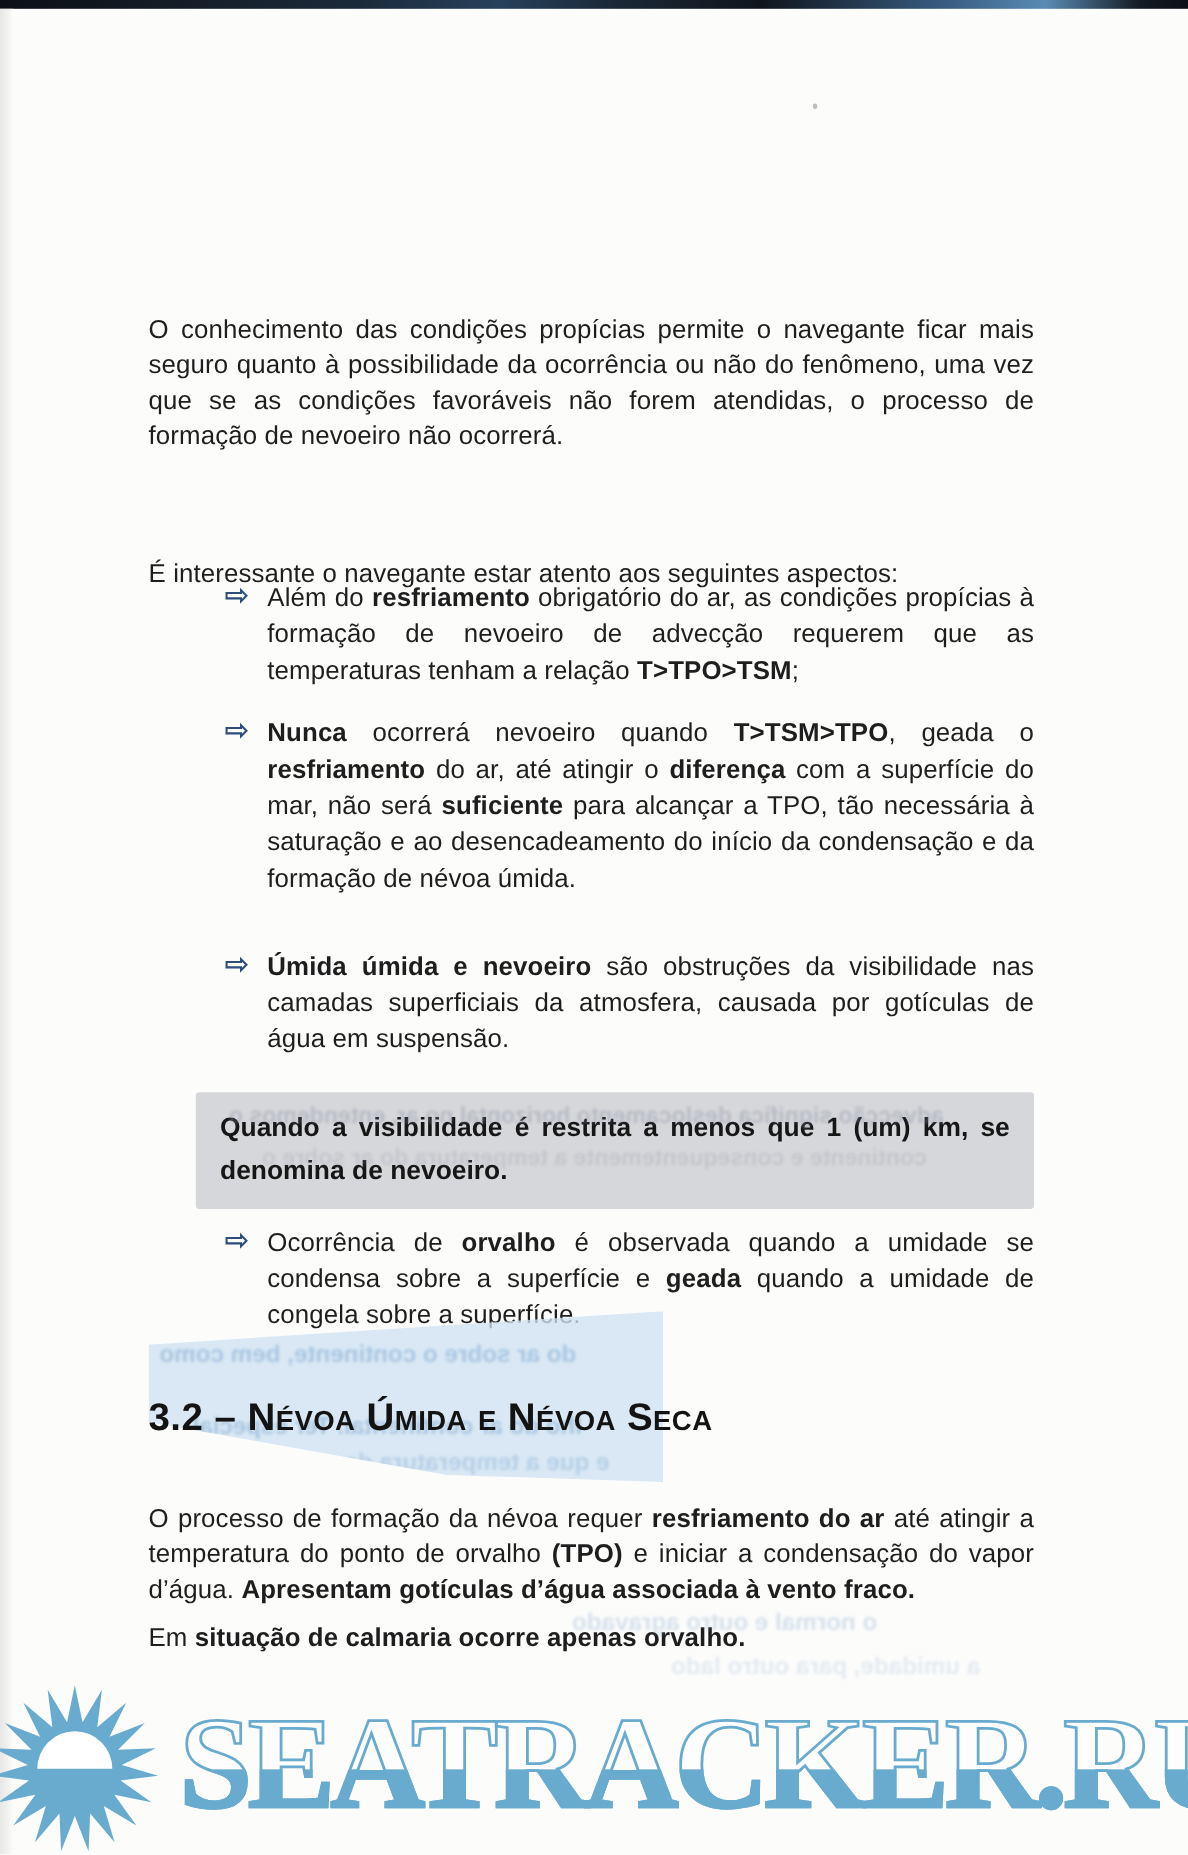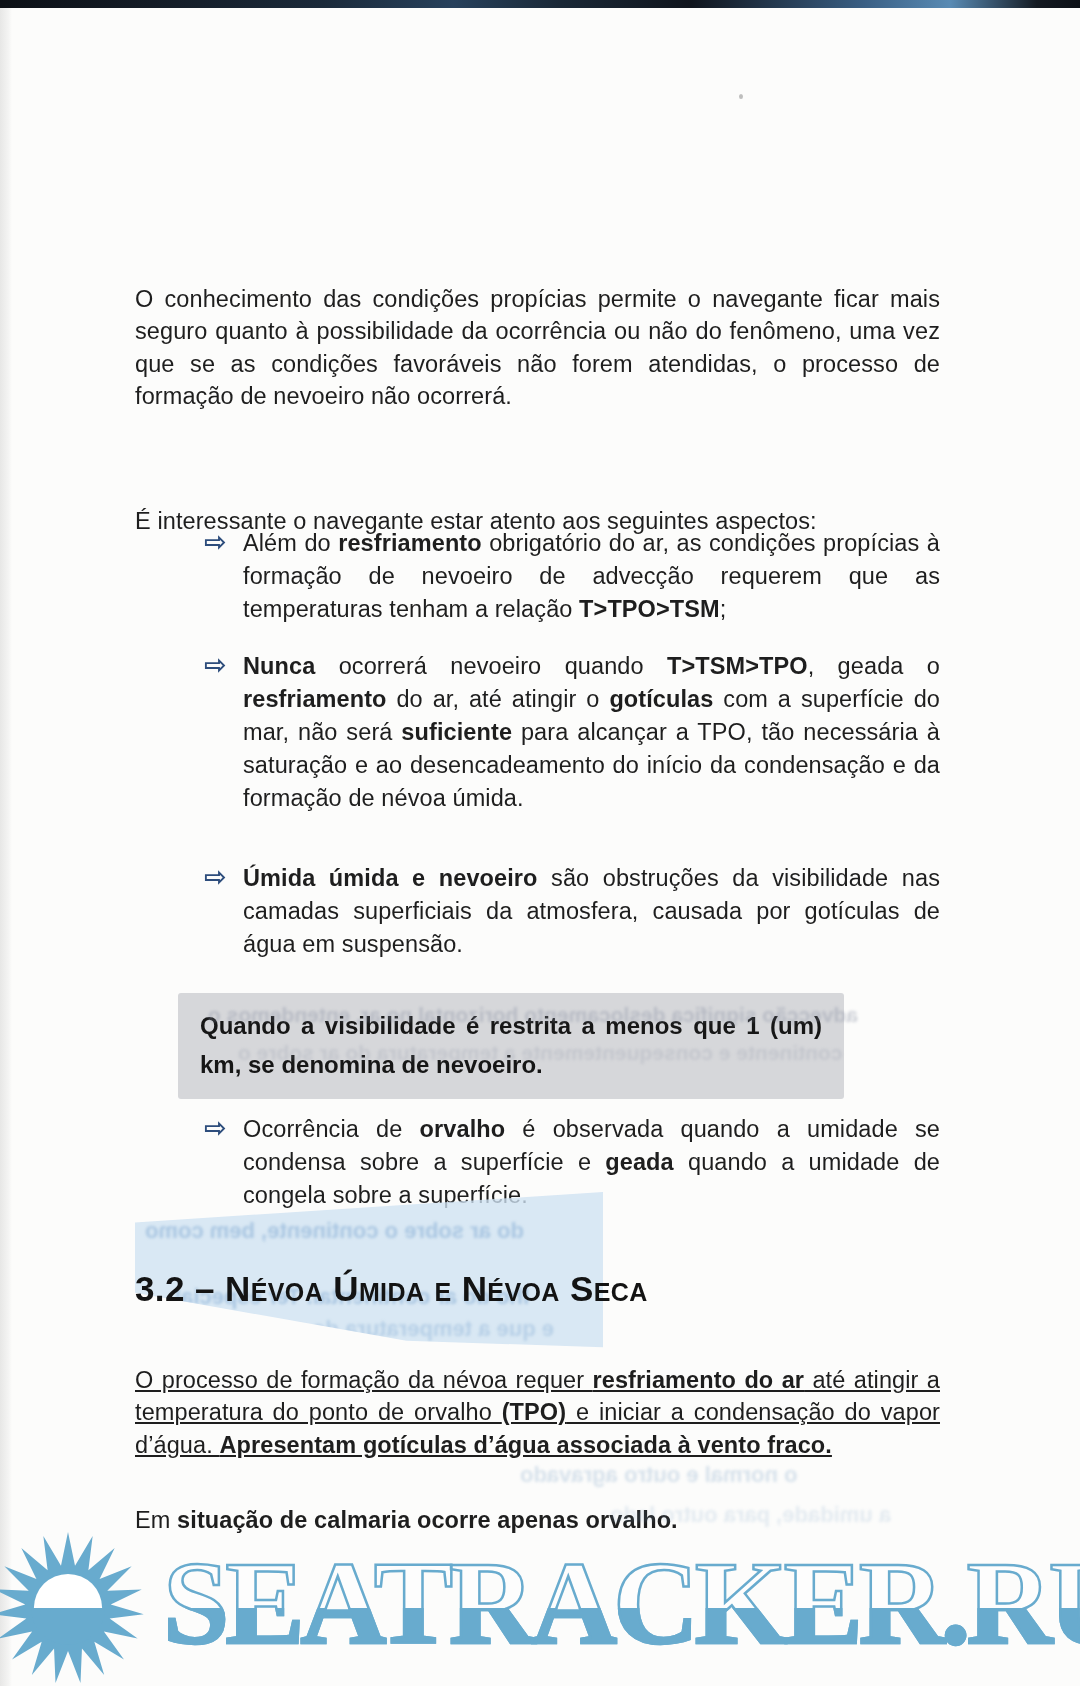--- a/index.html
+++ b/index.html
@@ -14,21 +14,21 @@
   .scan-speck{position:absolute;left:739px;top:94px;width:4px;height:5px;border-radius:50%;
     background:#8a8a8a;opacity:.55;}
   
   .para{position:absolute;left:135px;width:805px;font-size:23.5px;line-height:32.5px;
     text-align:justify;letter-spacing:.1px;}
   .para b,.li b{font-weight:bold;}
   .hl{background:var(--highlight,#edc04f);padding:2.5px 0 4px 0;box-decoration-break:clone;-webkit-box-decoration-break:clone;}
   .li{position:absolute;left:243px;width:697px;font-size:23.5px;line-height:33px;text-align:justify;letter-spacing:.1px;}
   .arrow{position:absolute;left:-39px;top:-2px;font-family:"DejaVu Sans",sans-serif;
     color:var(--arrow,#2d4d7c);font-size:27px;font-weight:bold;}
-  .note-box{position:absolute;left:178px;top:993px;width:666px;box-sizing:border-box;
+  .note-box{position:absolute;left:178px;top:993px;width:762px;box-sizing:border-box;
     background:var(--box,#d6d7da);border-radius:3px;padding:13px 22px 15px 22px;
     font-size:24px;line-height:39px;font-weight:bold;text-align:justify;color:#161616;}
   .heading{position:absolute;left:135px;top:1240px;width:805px;font-size:35px;font-weight:bold;
     font-variant:small-caps;letter-spacing:.4px;color:#131313;}
   .bleed-patch{position:absolute;left:135px;top:1192px;width:468px;height:160px;
     background:var(--patch,#cfe2f2);opacity:.78;
     clip-path:polygon(0% 19%,100% 0%,100% 97%,58% 93%,0% 63%);}
   .ghost{position:absolute;white-space:nowrap;transform:scaleX(-1);filter:blur(1.6px);
     font-weight:bold;pointer-events:none;}
   .ghost.gray{color:#8d94a6;opacity:.42;font-size:21px;}
@@ -60,21 +60,21 @@
 
   <p class="para" style="top:481px;"><span>É interessante o navegante estar atento aos seguintes aspectos:</span></p>
 
   <div class="li" style="top:527px;">
     <span class="arrow">⇨</span>
     <span><span>Além do </span><b>resfriamento</b><span> obrigatório do ar, as condições propícias à formação de nevoeiro de advecção requerem que as temperaturas tenham a relação </span><b>T&gt;TPO&gt;TSM</b><span>;</span></span>
   </div>
 
   <div class="li" style="top:650px;">
     <span class="arrow">⇨</span>
-    <span><b>Nunca</b><span> ocorrerá nevoeiro quando </span><b>T&gt;TSM&gt;TPO</b><span>, geada o </span><b>resfriamento</b><span> do ar, até atingir o </span><b>gotículas</b><span> com a superfície do mar, não será </span><b>suficiente</b><span> para alcançar a TPO, tão necessária à saturação e ao desencadeamento do início da condensação e da formação de névoa úmida.</span></span>
+    <span><b>Nunca</b><span> ocorrerá nevoeiro quando </span><b>T&gt;TSM&gt;TPO</b><span>, geada o </span><b>resfriamento</b><span> do ar, até atingir o </span><b>diferença</b><span> com a superfície do mar, não será </span><b>suficiente</b><span> para alcançar a TPO, tão necessária à saturação e ao desencadeamento do início da condensação e da formação de névoa úmida.</span></span>
   </div>
 
   <div class="li" style="top:862px;">
     <span class="arrow">⇨</span>
     <span><b>Úmida úmida e nevoeiro</b><span> são obstruções da visibilidade nas camadas superficiais da atmosfera, causada por gotículas de água em suspensão.</span></span>
   </div>
 
   <div class="note-box">
     <span class="ghost gray" style="left:30px;top:2px;">advecção significa deslocamento horizontal no ar, entendemos o</span>
     <span class="ghost gray" style="left:60px;top:40px;opacity:.25;">continente e consequentemente a temperatura do ar sobre o</span>
@@ -87,23 +87,23 @@
   </div>
 
   <div class="bleed-patch">
     <span class="ghost blue" style="left:10px;top:26px;">do ar sobre o continente, bem como</span>
     <span class="ghost blue" style="left:40px;top:92px;">lho do ar continental. Ter especial</span>
     <span class="ghost blue" style="left:150px;top:124px;opacity:.4;">e que a temperatura do ar</span>
   </div>
 
   <h2 class="heading">3.2 – Névoa Úmida e Névoa Seca</h2>
 
-  <p class="para" style="top:1340px;text-decoration:underline;"><span>O processo de formação da névoa requer </span><b>resfriamento do ar</b><span> até atingir a temperatura do ponto de orvalho </span><b>(TPO)</b><span> e iniciar a condensação do vapor d’água. </span><b>Apresentam gotículas d’água associada à vento fraco.</b></p>
+  <p class="para" style="top:1340px;"><span>O processo de formação da névoa requer </span><b>resfriamento do ar</b><span> até atingir a temperatura do ponto de orvalho </span><b>(TPO)</b><span> e iniciar a condensação do vapor d’água. </span><b>Apresentam gotículas d’água associada à vento fraco.</b></p>
 
-  <p class="para" style="top:1480px;"><span>Em </span><b>situação de calmaria ocorre apenas orvalho.</b></p>
+  <p class="para" style="top:1448px;"><span>Em </span><b>situação de calmaria ocorre apenas orvalho.</b></p>
 
 
   <span class="ghost faint" style="left:520px;top:1462px;">o normal e outro agravado</span>
   <span class="ghost faint" style="left:610px;top:1502px;opacity:.2;">a umidade, para outro lado</span>
 
 
   <svg class="sun-logo" width="156" height="156" viewBox="0 0 160 160">
     <polygon id="sun-star" points="80.0,2.0 87.2,36.6 105.3,6.2 100.9,41.3 127.9,18.4 112.4,50.2 145.3,37.3 120.3,62.3 155.6,60.9 123.8,76.4 157.7,86.4 122.7,90.8 151.4,111.3 116.8,104.1 137.4,132.8 107.0,114.7 117.1,148.6 94.3,121.6 92.8,156.9 80.0,124.0 67.2,156.9 65.7,121.6 42.9,148.6 53.0,114.7 22.6,132.8 43.2,104.1 8.6,111.3 37.3,90.8 2.3,86.4 36.2,76.4 4.4,60.9 39.7,62.3 14.7,37.3 47.6,50.2 32.1,18.4 59.1,41.3 54.7,6.2 72.8,36.6" fill="#68abce"></polygon>
     <path d="M 42 80 A 38 38 0 0 0 118 80 Z" fill="#68abce"></path>
     <path d="M 45 80 A 35 35 0 0 1 115 80 Z" fill="#ffffff"></path>

